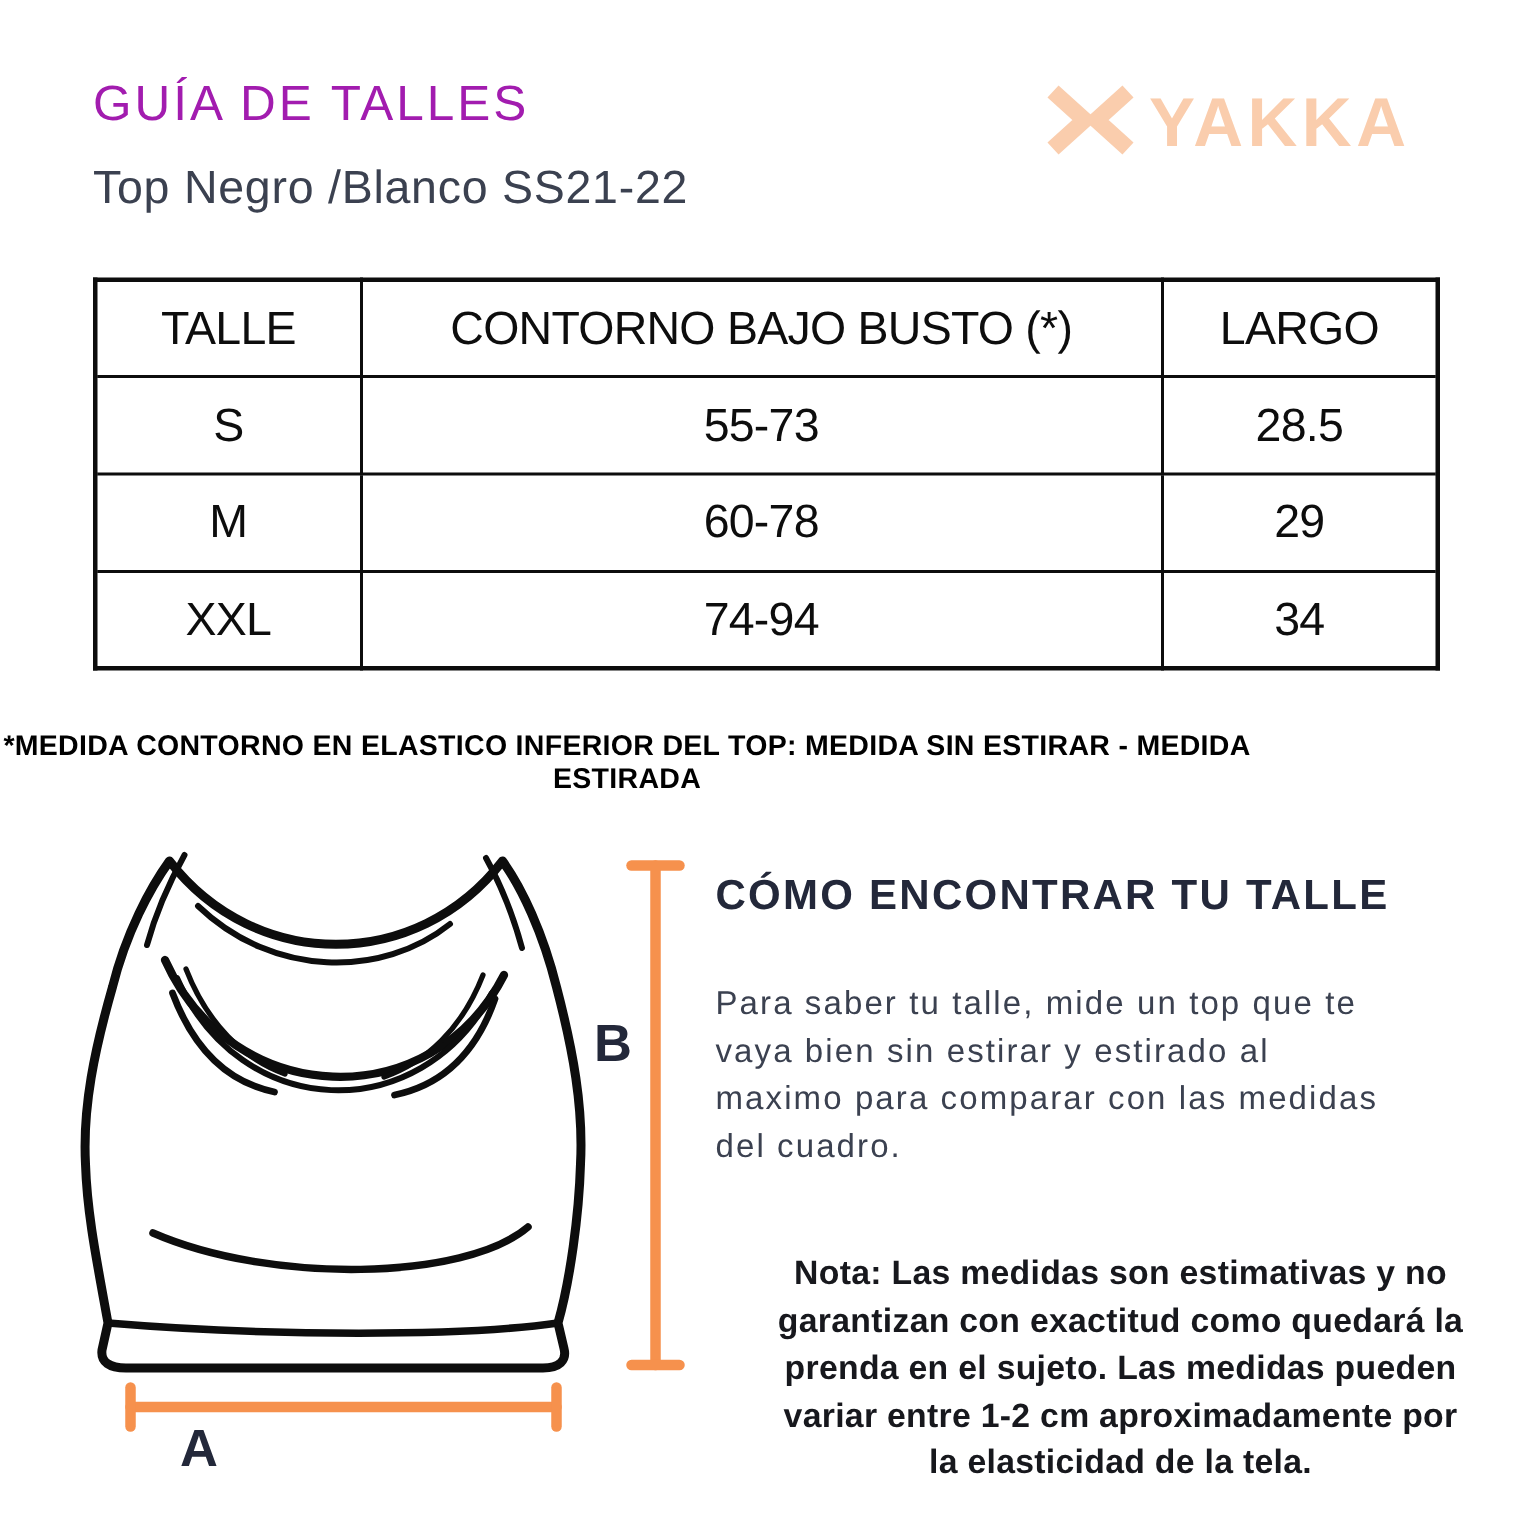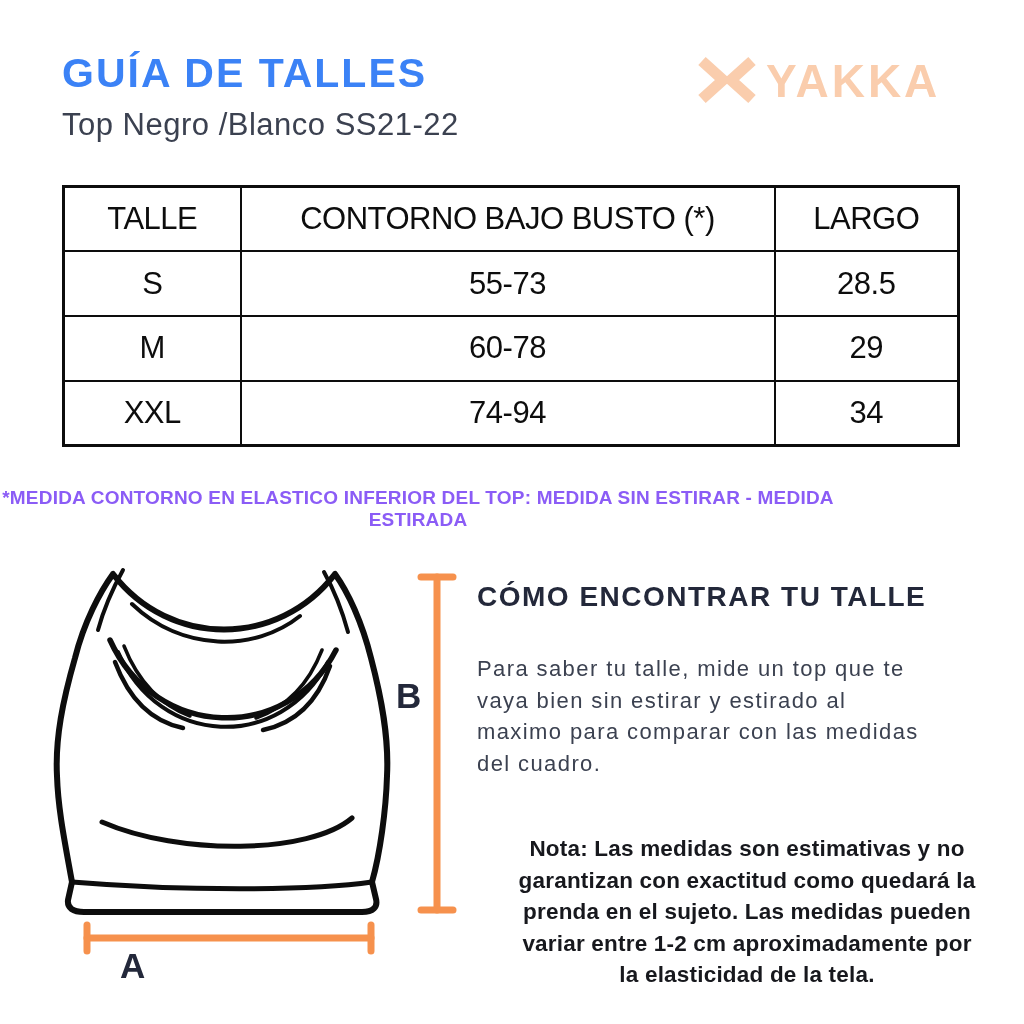--- a/index.html
+++ b/index.html
@@ -10,23 +10,23 @@
     height: 1024px;
     background: #ffffff;
     font-family: "Liberation Sans", sans-serif;
     overflow: hidden;
   }
   .abs { position: absolute; }
 
   
   #page-title {
     left: 62px; top: 50px;
-    font-size: 41px; font-weight: 700;
+    font-size: 33px; font-weight: 400;
     letter-spacing: 2px;
-    color: #3b82f6;
+    color: #a21caf;
   }
   #page-subtitle {
     left: 62px; top: 107px;
     font-size: 31px; font-weight: 400;
     letter-spacing: 0.5px;
     color: #3B4150;
   }
   #brand-logo {
     left: 698px; top: 52px;
     display: flex; align-items: flex-end; gap: 10px;
@@ -58,21 +58,21 @@
   #size-table { border: 3px solid #0d0d0d; }
   #size-table th { font-size: 31px; }
   #size-table td { font-size: 31px; }
 
   
   #footnote {
     left: 0; top: 487px; width: 836px;
     text-align: center;
     font-size: 19px; font-weight: bold;
     letter-spacing: 0.2px;
-    color: #8b5cf6;
+    color: #000000;
   }
 
   
   #bra-illustration { left: 30px; top: 560px; }
   #measurement-lines { left: 60px; top: 565px; }
   .measure-label {
     font-size: 35px; font-weight: bold;
     color: #23283A;
   }
   #measurement-label-b { left: 396px; top: 676px; }

